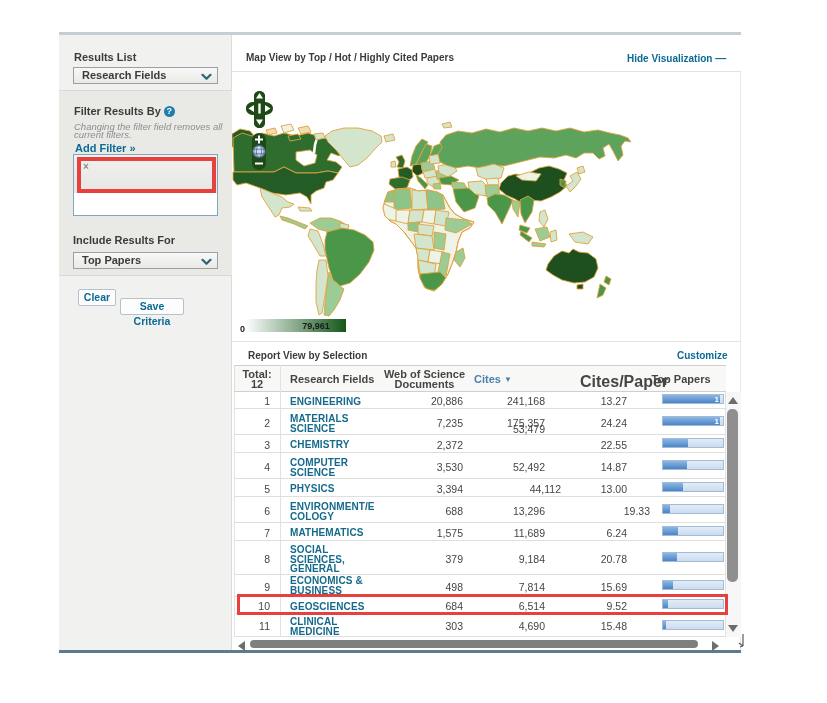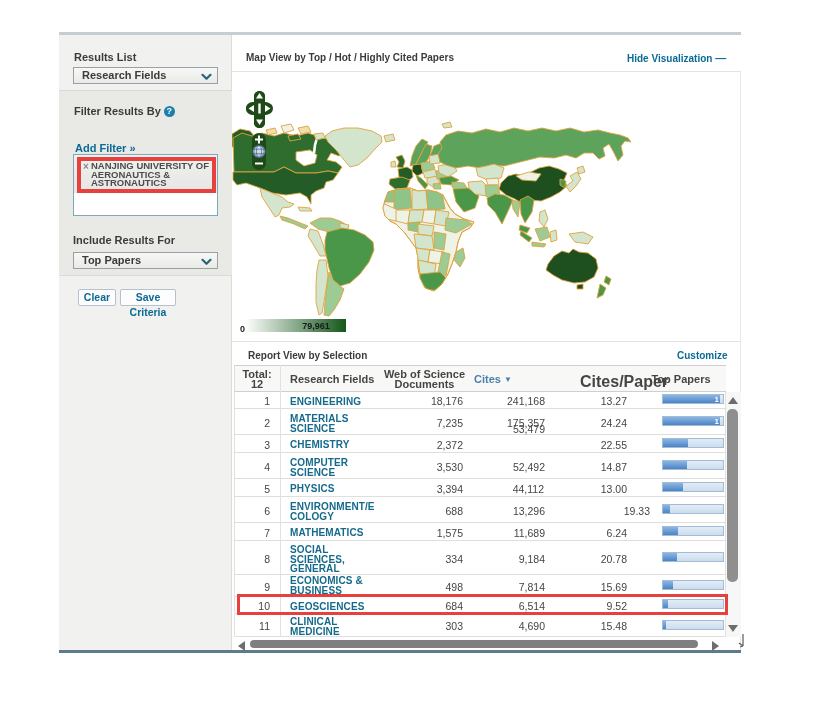--- a/index.html
+++ b/index.html
@@ -41,36 +41,36 @@
 
   <div class="abs lbl" style="left:74px; top:51px;">Results List</div>
   <div class="dd" style="top:67px;">Research Fields
     <svg class="chev" width="11" height="8" viewBox="0 0 11 8">
         <path d="M1.5 1.8 L5.5 5.8 L9.5 1.8" fill="none" stroke="#2a6578" stroke-width="2.2" stroke-linecap="round" stroke-linejoin="round"></path>
       </svg>
   </div>
   <div class="abs lbl" style="left:74px; top:105px;">Filter Results By
     <span style="display:inline-block;width:11px;height:11px;border-radius:6px;background:#1c7fae;color:#fff;font-size:9px;line-height:11px;text-align:center;vertical-align:1px;">?</span>
   </div>
+  <div class="abs" style="left:74px; top:123px; width:150px; font-size:9.5px; font-style:italic; color:#8e8e8e; line-height:8px;">Changing the filter field removes all current filters.</div>
   <div class="abs b blue" style="left:75px; top:142px; font-size:11px;">Add Filter »</div>
   <div class="abs" style="left:73px; top:154px; width:145px; height:62px; background:#fff; border:1px solid #7ea7c0;">
     <div style="background:linear-gradient(#f0f0ee,#e6e6e4); width:100%; height:38px;">
       <span style="position:absolute; left:9px; top:6px; color:#8a8a8a; font-weight:bold; font-size:10px;">×</span>
-      <div style="position:absolute; left:17px; top:7px; width:126px; font-size:9.5px; font-weight:bold; color:#4c4c4c; line-height:8.5px;">NANJING UNIVERSITY OF AERONAUTICS &amp; ASTRONAUTICS</div>
     </div>
   </div>
   <div class="redbox" style="left:77px; top:157px; width:139px; height:36px;"></div>
   <div class="abs lbl" style="left:73px; top:234px;">Include Results For</div>
   <div class="dd" style="top:252px;">Top Papers
     <svg class="chev" width="11" height="8" viewBox="0 0 11 8">
         <path d="M1.5 1.8 L5.5 5.8 L9.5 1.8" fill="none" stroke="#2a6578" stroke-width="2.2" stroke-linecap="round" stroke-linejoin="round"></path>
       </svg>
   </div>
   <div class="btn" style="left:78px; top:289px; width:38px;">Clear</div>
-  <div class="btn" style="left:120px; top:289px; width:56px;">Save Criteria</div>
+  <div class="btn" style="left:120px; top:298px; width:64px;">Save Criteria</div>
 
   <div class="abs b dk" style="left:246px; top:52px; font-size:10px;">Map View by Top / Hot / Highly Cited Papers</div>
   <div class="abs b blue" style="left:627px; top:52px; font-size:10px;">Hide Visualization <span style="font-size:11px;">—</span></div>
 
   <div class="abs" id="mapbox" style="left:232px; top:72px; width:509px; height:270px; border-bottom:1px solid #e3e3e3;">
 <svg width="509" height="270" viewBox="0 0 509 270">
 <defs>
           <linearGradient id="lg" x1="0" y1="0" x2="1" y2="0">
             <stop offset="0" stop-color="#ffffff"></stop>
             <stop offset="1" stop-color="#14571a"></stop>
@@ -217,21 +217,21 @@
   <div class="abs b" style="left:555px; top:373px; width:60px; text-align:center; font-size:16px; color:#454545;margin-left:25px;">Cites/Paper</div>
   <div class="abs b" style="left:651px; top:373px; width:60px; text-align:center; font-size:11px; color:#454545;">Top Papers</div>
 
   <div class="abs" style="left:234px; top:392px; width:1px; height:245px; background:#e2e2e2;"></div>
   <div class="abs" style="left:280px; top:365px; width:1px; height:272px; background:#e2e2e2;"></div>
   <div class="abs" style="left:725px; top:392px; width:1px; height:245px; background:#e2e2e2;"></div>
 
   <div class="rowline" style="top:408px;"></div>
   <div class="rownum" style="left:235px; top:395px;">1</div>
   <div class="fieldname" style="left:290px; top:397px;">ENGINEERING</div>
-  <div class="num" style="left:383px; top:395px; width:80px;">18,176</div>
+  <div class="num" style="left:383px; top:395px; width:80px;">20,886</div>
   <div class="num" style="left:465px; top:395px; width:80px;">241,168</div>
   <div class="num" style="left:567px; top:395px; width:60px;">13.27</div>
   <div class="bartrack" style="top:394px;">
       <div class="barfill" style="width:95%;">
         <span class="barone">1</span>
       </div>
     </div>
   <div class="rowline" style="top:434px;"></div>
   <div class="rownum" style="left:235px; top:417px;">2</div>
   <div class="fieldname" style="left:290px; top:414px;">MATERIALS<br>SCIENCE</div>
@@ -258,21 +258,21 @@
   <div class="num" style="left:383px; top:461px; width:80px;">3,530</div>
   <div class="num" style="left:465px; top:461px; width:80px;">52,492</div>
   <div class="num" style="left:567px; top:461px; width:60px;">14.87</div>
   <div class="bartrack" style="top:460px;">
       <div class="barfill" style="width:40%;"></div>
     </div>
   <div class="rowline" style="top:496px;"></div>
   <div class="rownum" style="left:235px; top:483px;">5</div>
   <div class="fieldname" style="left:290px; top:484px;">PHYSICS</div>
   <div class="num" style="left:383px; top:483px; width:80px;">3,394</div>
-  <div class="num" style="left:464px; top:483px; width:80px;">44,112</div>
+  <div class="num" style="left:481px; top:483px; width:80px;">44,112</div>
   <div class="num" style="left:567px; top:483px; width:60px;">13.00</div>
   <div class="bartrack" style="top:482px;">
       <div class="barfill" style="width:33%;"></div>
     </div>
   <div class="rowline" style="top:522px;"></div>
   <div class="rownum" style="left:235px; top:505px;">6</div>
   <div class="fieldname" style="left:290px; top:502px;">ENVIRONMENT/E<br>COLOGY</div>
   <div class="num" style="left:383px; top:505px; width:80px;">688</div>
   <div class="num" style="left:465px; top:505px; width:80px;">13,296</div>
   <div class="num" style="left:590px; top:505px; width:60px;">19.33</div>
@@ -284,21 +284,21 @@
   <div class="fieldname" style="left:290px; top:528px;">MATHEMATICS</div>
   <div class="num" style="left:383px; top:527px; width:80px;">1,575</div>
   <div class="num" style="left:465px; top:527px; width:80px;">11,689</div>
   <div class="num" style="left:567px; top:527px; width:60px;">6.24</div>
   <div class="bartrack" style="top:526px;">
       <div class="barfill" style="width:25%;"></div>
     </div>
   <div class="rowline" style="top:574px;"></div>
   <div class="rownum" style="left:235px; top:553px;">8</div>
   <div class="fieldname" style="left:290px; top:545px;">SOCIAL<br>SCIENCES,<br>GENERAL</div>
-  <div class="num" style="left:383px; top:553px; width:80px;">334</div>
+  <div class="num" style="left:383px; top:553px; width:80px;">379</div>
   <div class="num" style="left:465px; top:553px; width:80px;text-align:right;">9,184</div>
   <div class="num" style="left:567px; top:553px; width:60px;">20.78</div>
   <div class="bartrack" style="top:552px;">
       <div class="barfill" style="width:23%;"></div>
     </div>
   <div class="rowline" style="top:596px;"></div>
   <div class="rownum" style="left:235px; top:581px;">9</div>
   <div class="fieldname" style="left:290px; top:576px;">ECONOMICS &amp;<br>BUSINESS</div>
   <div class="num" style="left:383px; top:581px; width:80px;">498</div>
   <div class="num" style="left:465px; top:581px; width:80px;">7,814</div>

